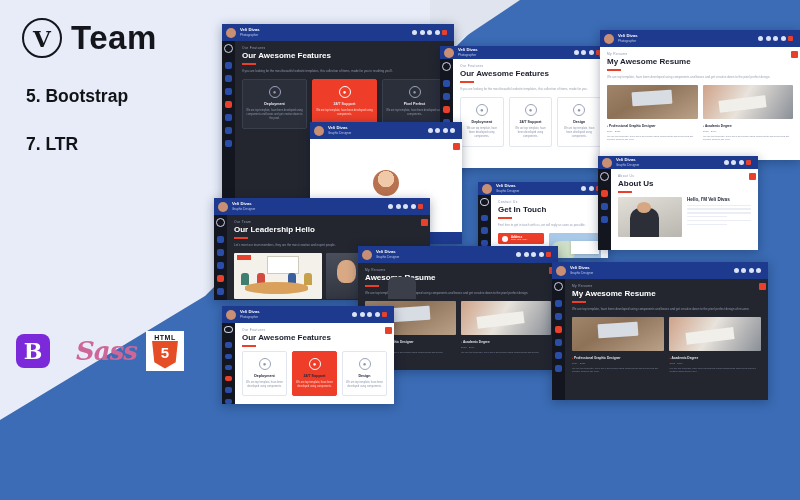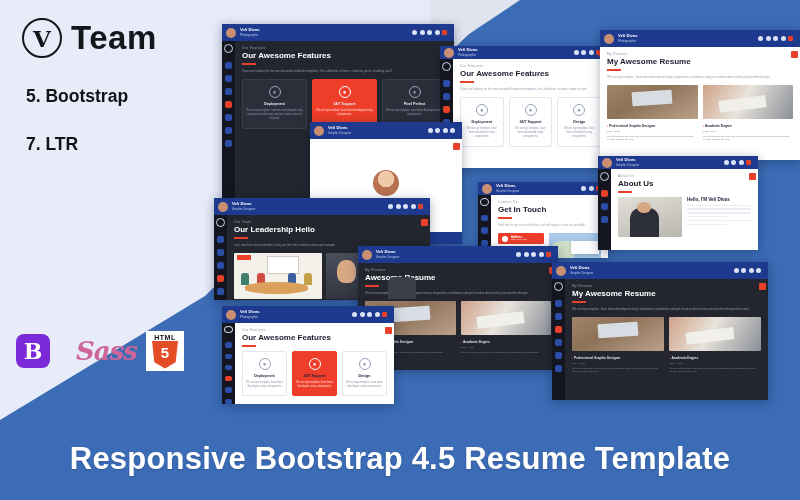--- a/index.html
+++ b/index.html
@@ -721,17 +721,14 @@
       </div>
       <div class="tech-ico">
         <div class="html5-ico">
           <div class="html5-word">HTML</div>
           <div class="html5-shield">5</div>
         </div>
       </div>
     </div>
   </div>
 
-  <div class="banner">
-    <div class="banner-text">Responsive Bootstrap 4.5 Resume Template</div>
-  </div>
 
 </div>
 
 </body></html>

